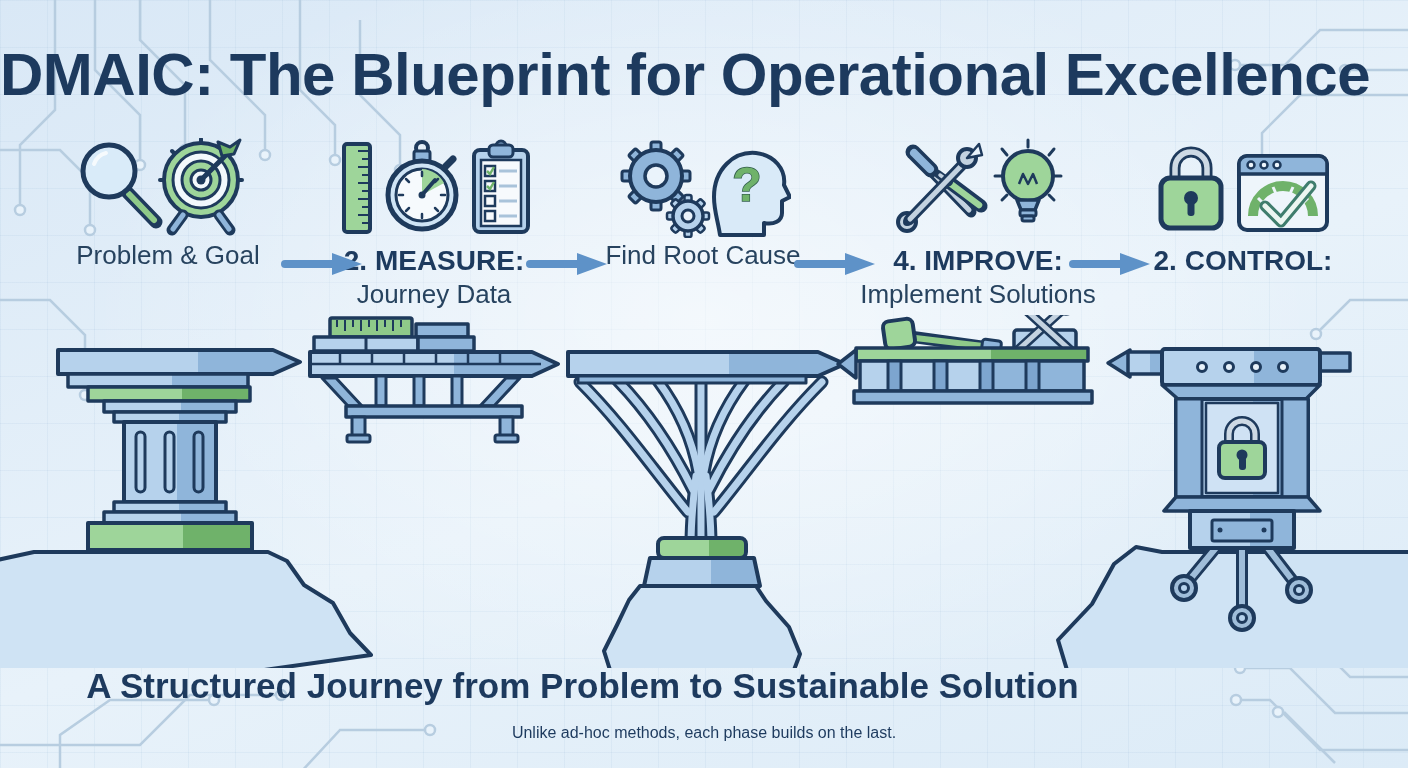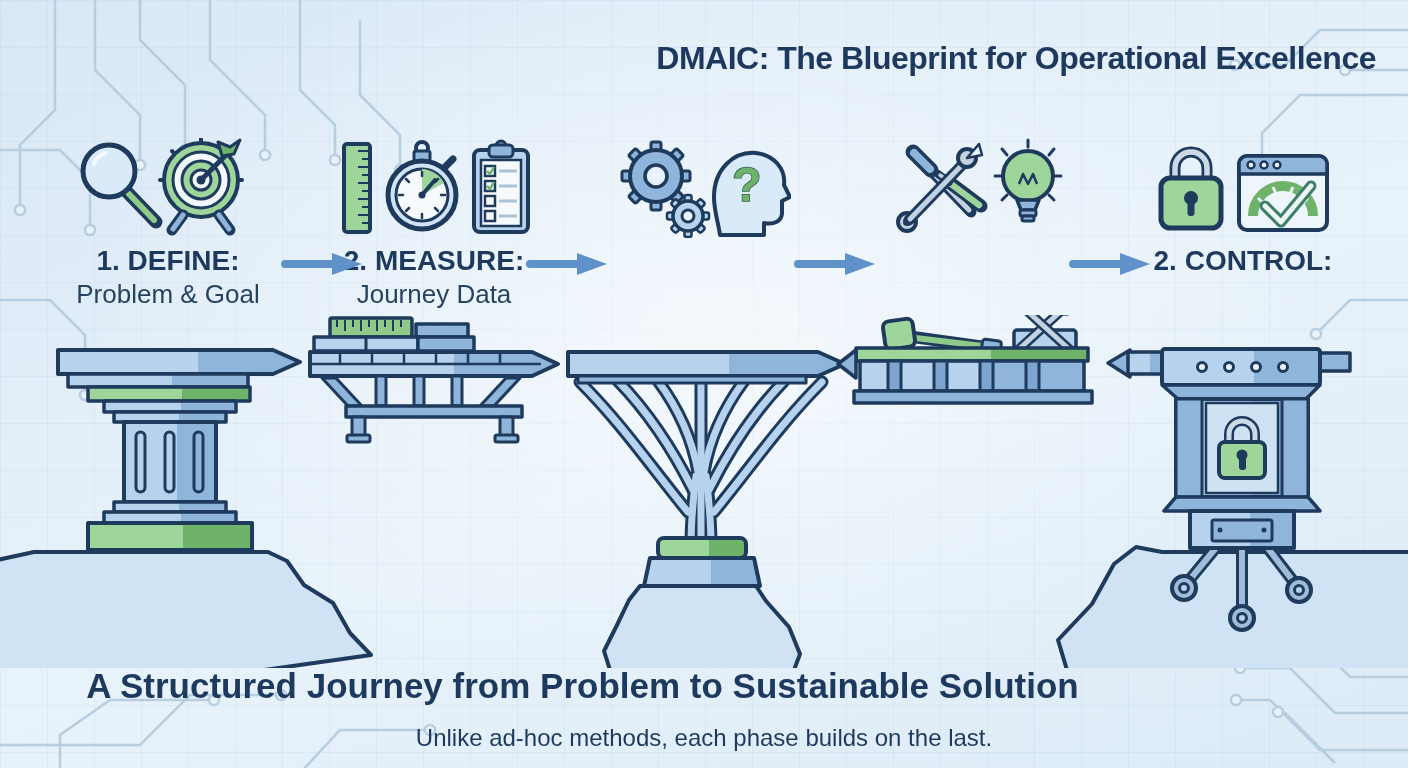--- a/index.html
+++ b/index.html
@@ -10,35 +10,35 @@
       radial-gradient(ellipse at 50% 42%, rgba(255,255,255,.55), rgba(255,255,255,0) 62%),
       linear-gradient(to right, rgba(150,185,215,.13) 1px, transparent 1px),
       linear-gradient(to bottom, rgba(150,185,215,.13) 1px, transparent 1px),
       linear-gradient(160deg,#d9e8f6 0%,#e8f2fa 55%,#dcebf7 100%);
     background-size:100% 100%,47px 47px,47px 47px,100% 100%;
   }
   .abs{position:absolute;}
   #bg-circuits{position:absolute;left:0;top:0;z-index:0;}
   .layer{position:absolute;left:0;top:0;z-index:1;width:1408px;height:768px;}
   .title{
-    position:absolute;top:40px;left:0;width:1376px;text-align:right;
-    font-size:32px;font-weight:700;color:#1d3a5e;letter-spacing:-.5px;
+    position:absolute;top:40px;left:0;width:1376px;text-align:left;
+    font-size:60px;font-weight:700;color:#1d3a5e;letter-spacing:-.5px;
   }
   .phase{position:absolute;top:138px;text-align:center;}
   .phase .icons{height:100px;display:flex;align-items:flex-end;justify-content:center;}
   .phase-title{font-size:28px;font-weight:700;color:#1d3a5e;margin-top:8px;line-height:1.1;}
   .phase-sub{font-size:26px;color:#27435f;margin-top:3px;line-height:1.1;}
   .flow-arrow{position:absolute;top:250px;}
   .foot-head{
     position:absolute;top:666px;left:0;width:1165px;text-align:center;
     font-size:35px;font-weight:700;color:#1d3a5e;
   }
   .foot-cap{
     position:absolute;top:724px;left:0;width:1408px;text-align:center;
-    font-size:24px;color:#1d3a5e;
+    font-size:16px;color:#1d3a5e;
   }
   svg{display:block;}
 </style>
 </head>
 <body>
 
 <svg id="bg-circuits" width="1408" height="768" viewBox="0 0 1408 768">
   <g fill="none" stroke="#b7cde0" stroke-width="2.5">
     <path d="M 55 -5 V 110 L 20 145 V 205"></path>
       <circle cx="20" cy="210" r="5" fill="#e9f3fb"></circle>
@@ -108,21 +108,20 @@
           <circle cx="125" cy="42" r="4.5" fill="#1e3a5c"></circle>
           <line x1="127" y1="40" x2="153" y2="14" stroke="#1e3a5c" stroke-width="5" stroke-linecap="round"></line>
           <polygon points="146,18 142,4 154,9 164,2 158,16" fill="#6fb26a" stroke="#1e3a5c" stroke-width="3" stroke-linejoin="round"></polygon>
           <line x1="107" y1="77" x2="96" y2="92" stroke="#1e3a5c" stroke-width="11" stroke-linecap="round"></line>
           <line x1="107" y1="77" x2="97" y2="91" stroke="#8fb5da" stroke-width="5" stroke-linecap="round"></line>
           <line x1="143" y1="77" x2="154" y2="92" stroke="#1e3a5c" stroke-width="11" stroke-linecap="round"></line>
           <line x1="143" y1="77" x2="153" y2="91" stroke="#8fb5da" stroke-width="5" stroke-linecap="round"></line>
         </g>
       </svg>
     </div>
-    <div class="phase-title">1. DEFINE:</div>
     <div class="phase-sub">Problem &amp; Goal</div>
   </div>
 
   <div class="phase" style="left:304px;width:260px;">
     <div class="icons">
       <svg width="200" height="100" viewBox="0 0 200 100">
         <g>
           <rect x="10" y="6" width="26" height="88" rx="3" fill="#9ed59a" stroke="#1e3a5c" stroke-width="4"></rect>
           <g stroke="#1e3a5c" stroke-width="2">
             <line x1="24" y1="13" x2="34" y2="13"></line>
@@ -213,20 +212,21 @@
             <circle r="15" fill="#b6d2ec" stroke="#1e3a5c" stroke-width="3.5"></circle>
             <circle r="6" fill="#eaf3fb" stroke="#1e3a5c" stroke-width="3"></circle>
           </g>
         </g>
         <g>
           <path d="M 104 97 C 102 83 98 73 98 59 C 98 31 118 13 140 15 C 158 17 170 31 168 47 L 174 59 L 166 63 L 166 75 C 166 83 158 87 148 85 L 148 97 Z" fill="#d9eaf8" stroke="#1e3a5c" stroke-width="4" stroke-linejoin="round"></path>
           <text x="131" y="63" text-anchor="middle" font-family="Liberation Sans, sans-serif" font-size="48" font-weight="bold" fill="#6fb26a" stroke="#36624f" stroke-width="1.5" paint-order="stroke">?</text>
         </g>
       </svg>
     </div>
+    <div class="phase-sub">Find Root Cause</div>
   </div>
 
   <div class="phase" style="left:828px;width:300px;">
     <div class="icons">
       <svg width="190" height="100" viewBox="0 0 190 100">
         <g>
           <line x1="30" y1="14" x2="88" y2="74" stroke="#1e3a5c" stroke-width="11" stroke-linecap="round"></line>
           <line x1="31" y1="15" x2="86" y2="72" stroke="#c3d2e0" stroke-width="5" stroke-linecap="round"></line>
           <line x1="30" y1="14" x2="48" y2="32" stroke="#1e3a5c" stroke-width="15" stroke-linecap="round"></line>
           <line x1="31" y1="15" x2="47" y2="31" stroke="#8fb5da" stroke-width="8" stroke-linecap="round"></line>
@@ -252,20 +252,22 @@
               <line x1="171" y1="62" x2="166" y2="57"></line>
           </g>
           <circle cx="145" cy="38" r="25" fill="#9ed59a" stroke="#1e3a5c" stroke-width="4"></circle>
           <path d="M 136 46 L 140 36 L 145 46 L 150 36 L 154 46" fill="none" stroke="#1e3a5c" stroke-width="2.5" stroke-linejoin="round"></path>
           <path d="M 134 62 L 156 62 L 152 72 L 138 72 Z" fill="#8fb5da" stroke="#1e3a5c" stroke-width="3.5" stroke-linejoin="round"></path>
           <rect x="137" y="72" width="16" height="6" rx="2" fill="#8fb5da" stroke="#1e3a5c" stroke-width="3"></rect>
           <rect x="139" y="78" width="12" height="5" rx="2" fill="#8fb5da" stroke="#1e3a5c" stroke-width="3"></rect>
         </g>
       </svg>
     </div>
+    <div class="phase-title">4. IMPROVE:</div>
+    <div class="phase-sub">Implement Solutions</div>
   </div>
 
   <div class="phase" style="left:1113px;width:260px;">
     <div class="icons">
       <svg width="180" height="100" viewBox="0 0 180 100">
         <g>
           <path d="M 22 42 V 30 A 16 16 0 0 1 54 30 V 42" fill="none" stroke="#1e3a5c" stroke-width="11"></path>
           <path d="M 22 42 V 30 A 16 16 0 0 1 54 30 V 42" fill="none" stroke="#cdd9e4" stroke-width="5.5"></path>
           <rect x="8" y="40" width="60" height="50" rx="9" fill="#9ed59a" stroke="#1e3a5c" stroke-width="5"></rect>
           <circle cx="38" cy="60" r="7" fill="#1e3a5c"></circle>

